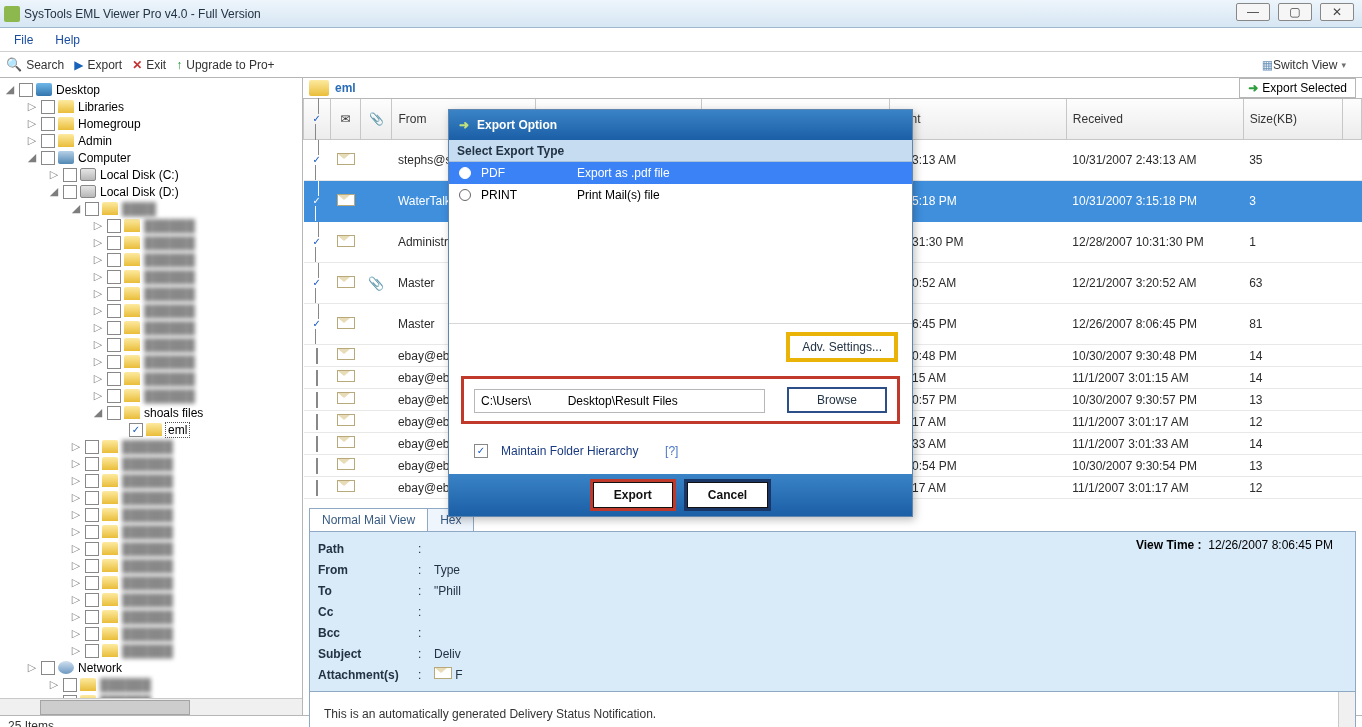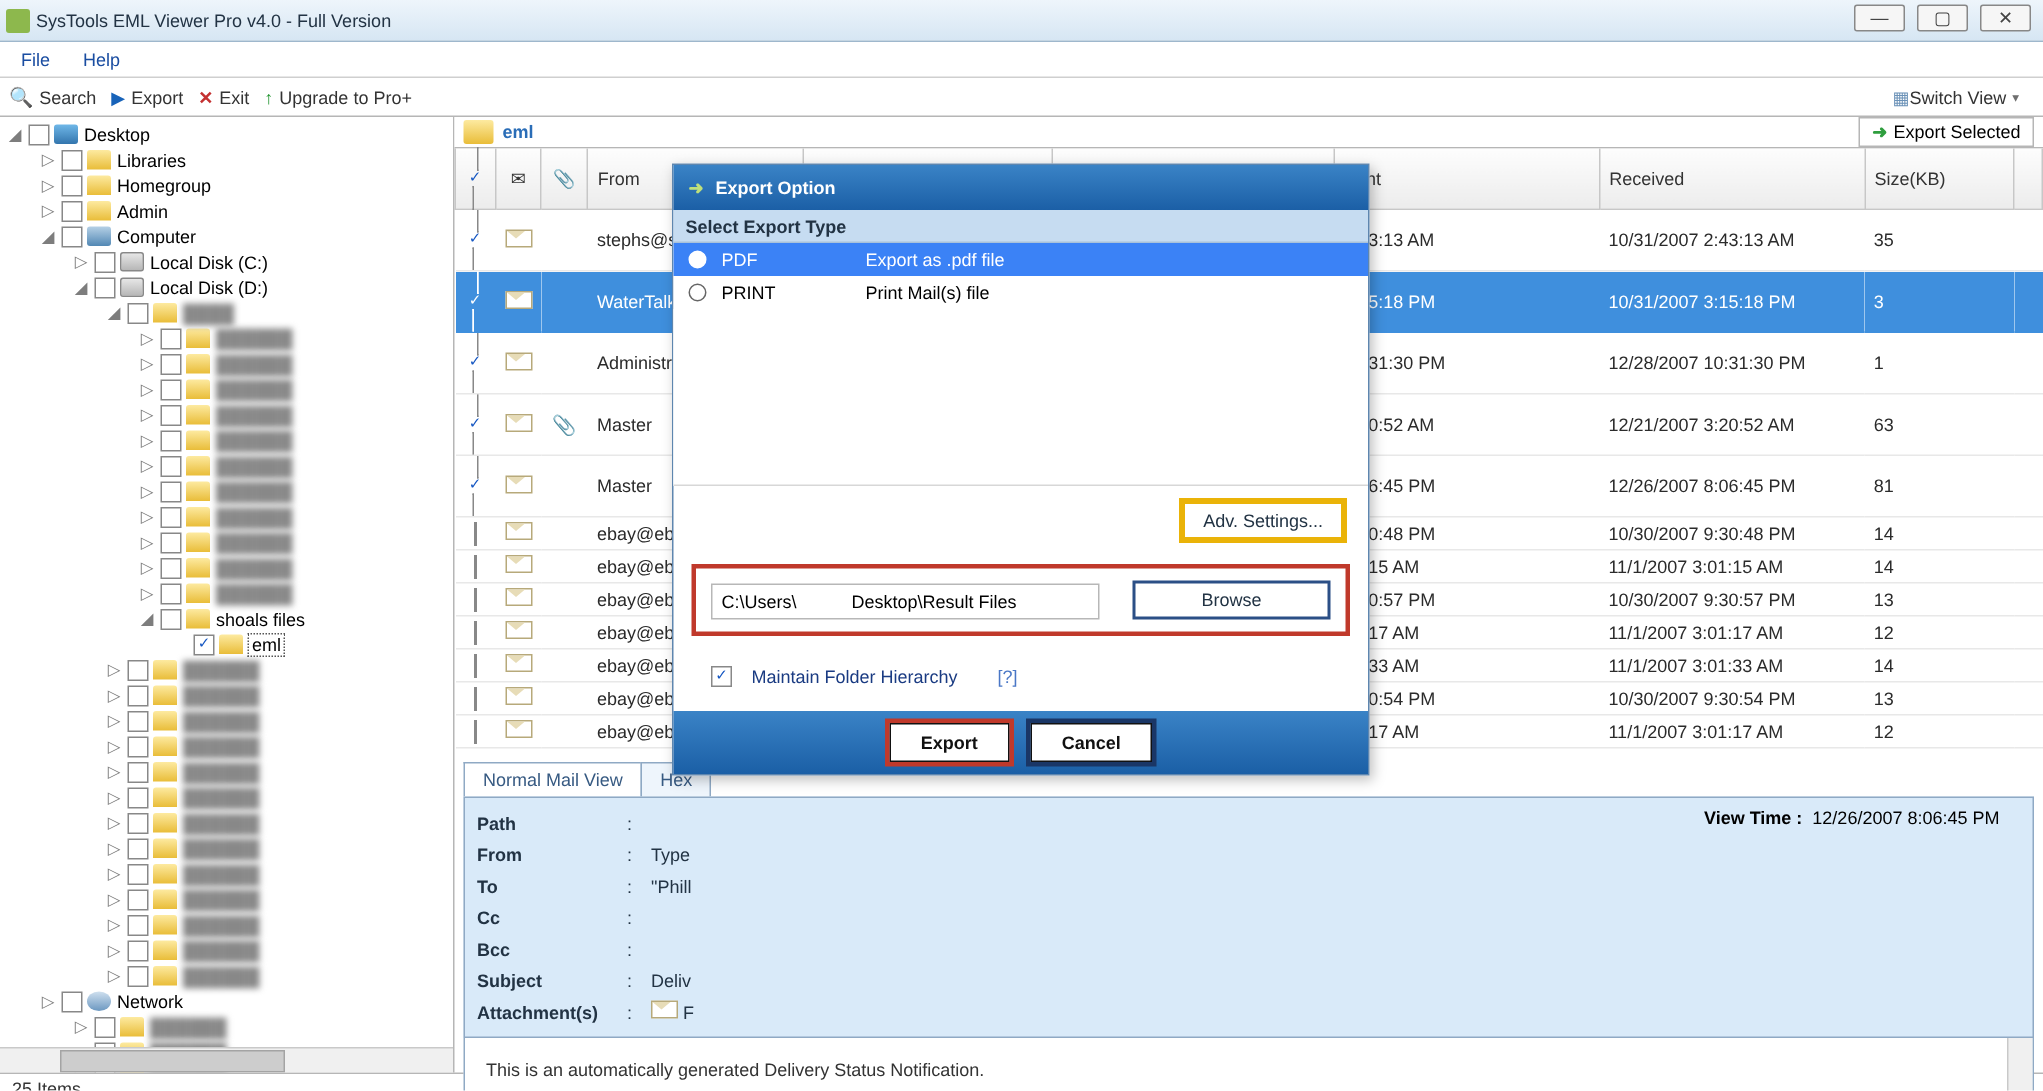--- a/index.html
+++ b/index.html
@@ -102,21 +102,21 @@
 .optrow .radio.on::after{content:"";position:absolute;inset:2px;border-radius:50%;background:#2b2b2b;}
 .optrow.sel .radio.on::after{background:#fff;}
 .optrow .name{width:96px;}
 .optfill{height:118px;background:#fff;border-bottom:1px solid #d7d7d7;}
 .advwrap{display:flex;justify-content:flex-end;padding:8px 14px;}
 .advbtn{border:4px solid #eab308;padding:4px 12px;background:#fff;color:#234;}
 .destlbl{padding:0 14px;color:#1a3b82;font-weight:600;}
 .destlbl .ast{color:#d42;}
 .destbox{margin:6px 12px 4px;border:3px solid #c0392b;padding:8px 10px;display:flex;align-items:flex-end;gap:22px;}
 .destbox input{flex:1;height:24px;border:1px solid #b7b7b7;padding:0 6px;font-size:12px;}
-.destbox .browse{border:2px solid #2b4f86;padding:4px 44px;background:#fff;color:#234;}
+.destbox .browse{border:2px solid #2b4f86;padding:4px 28px;background:#fff;color:#234;}
 .mfh{padding:16px 22px;display:flex;align-items:center;gap:10px;color:#1a3b82;}
 .mfh .cb{display:inline-block;}
 .mfh .help{color:#4a77c6;}
 .mfooter{height:42px;background:linear-gradient(#3a83c6,#1b5fa6);display:flex;align-items:center;justify-content:center;gap:14px;}
 .mfooter .fbtn{background:#fff;color:#111;font-weight:600;padding:5px 20px;border:1px solid #111;}
 .mfooter .fbtn.exp{outline:3px solid #c0392b;}
 .mfooter .fbtn.can{outline:3px solid #1a3666;}
 
 
 .col-from{width:130px;}

